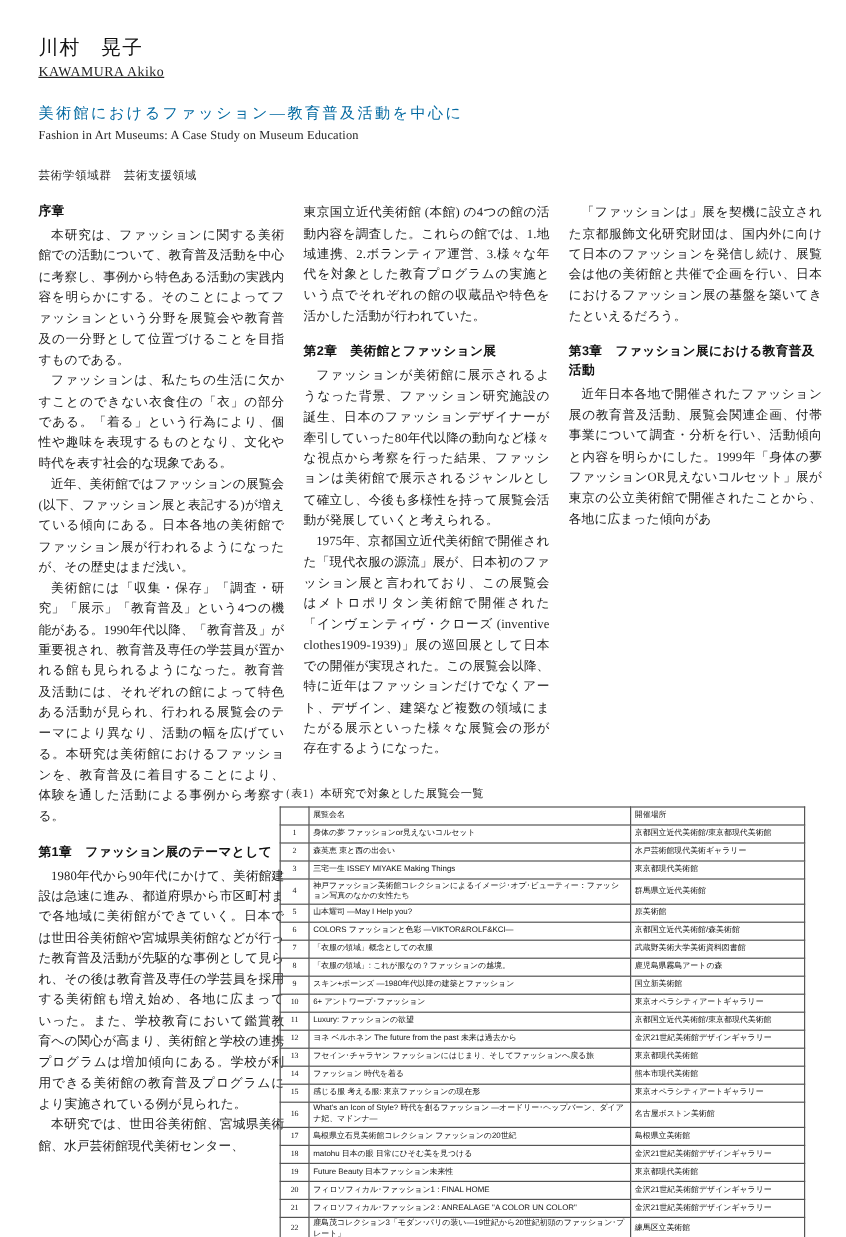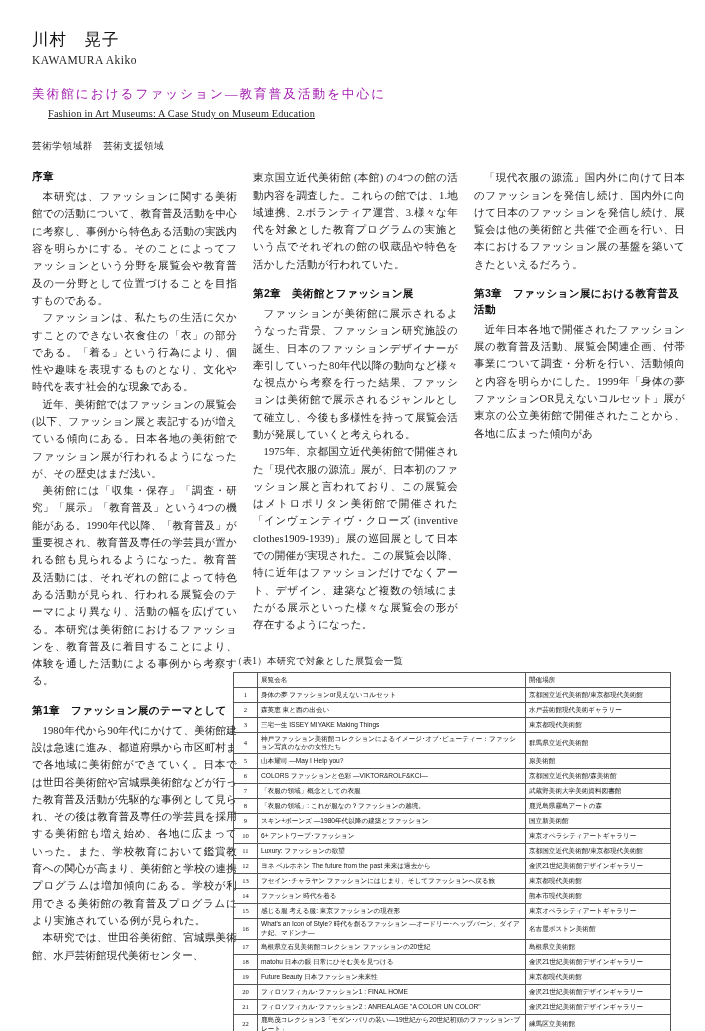--- a/index.html
+++ b/index.html
@@ -20,29 +20,29 @@
 
   
   .header{margin-bottom:14px;}
   .author-jp{
     font-size:16.5px;letter-spacing:.06em;color:#141414;
     line-height:1.25;margin:0 0 3px 0;font-weight:400;
   }
   .author-en{
     font-size:11.5px;letter-spacing:.04em;color:#242424;
     margin:0 0 20px 0;
+    text-decoration:underline;
   }
   .title-jp{
-    font-size:12.6px;letter-spacing:.16em;color:#a21caf;
+    font-size:12.6px;letter-spacing:.16em;color:#0369a1;
     margin:0 0 5px 0;font-weight:400;line-height:1.4;
   }
   .title-en{
     font-size:10.3px;letter-spacing:.015em;color:#242424;
-    margin:0 0 21px 16px;
-    text-decoration:underline;
+    margin:0 0 21px 0;
   }
   .affiliation{
     font-size:9.6px;letter-spacing:.06em;color:#242424;
     margin:0 0 0 0;
   }
 
   
   .columns{
     position:relative;
     display:flex;
@@ -139,21 +139,21 @@
     </div>
 
     <div class="col">
       <p class="para noindent">東京国立近代美術館 (本館) の4つの館の活動内容を調査した。これらの館では、1.地域連携、2.ボランティア運営、3.様々な年代を対象とした教育プログラムの実施という点でそれぞれの館の収蔵品や特色を活かした活動が行われていた。</p>
       <h2 class="sec">第2章　美術館とファッション展</h2>
       <p class="para">ファッションが美術館に展示されるようなった背景、ファッション研究施設の誕生、日本のファッションデザイナーが牽引していった80年代以降の動向など様々な視点から考察を行った結果、ファッションは美術館で展示されるジャンルとして確立し、今後も多様性を持って展覧会活動が発展していくと考えられる。</p>
       <p class="para">1975年、京都国立近代美術館で開催された「現代衣服の源流」展が、日本初のファッション展と言われており、この展覧会はメトロポリタン美術館で開催された「インヴェンティヴ・クローズ (inventive clothes1909-1939)」展の巡回展として日本での開催が実現された。この展覧会以降、特に近年はファッションだけでなくアート、デザイン、建築など複数の領域にまたがる展示といった様々な展覧会の形が存在するようになった。</p>
     </div>
 
     <div class="col col3">
-      <p class="para">「現代衣服の源流」国内外に向けて日本のファッションを発信し続け、国内外に向けて日本のファッションを発信し続け、展覧会は他の美術館と共催で企画を行い、日本におけるファッション展の基盤を築いてきたといえるだろう。</p>
+      <p class="para">「ファッションは」展を契機に設立された京都服飾文化研究財団は、国内外に向けて日本のファッションを発信し続け、展覧会は他の美術館と共催で企画を行い、日本におけるファッション展の基盤を築いてきたといえるだろう。</p>
       <h2 class="sec">第3章　ファッション展における教育普及活動</h2>
       <p class="para">近年日本各地で開催されたファッション展の教育普及活動、展覧会関連企画、付帯事業について調査・分析を行い、活動傾向と内容を明らかにした。1999年「身体の夢　ファッションOR見えないコルセット」展が東京の公立美術館で開催されたことから、各地に広まった傾向があ</p>
     </div>
 
   </div>
 
   <div class="table-wrap">
     <div class="table-caption">（表1）本研究で対象とした展覧会一覧</div>
     <table class="exhibits">
       <colgroup>

